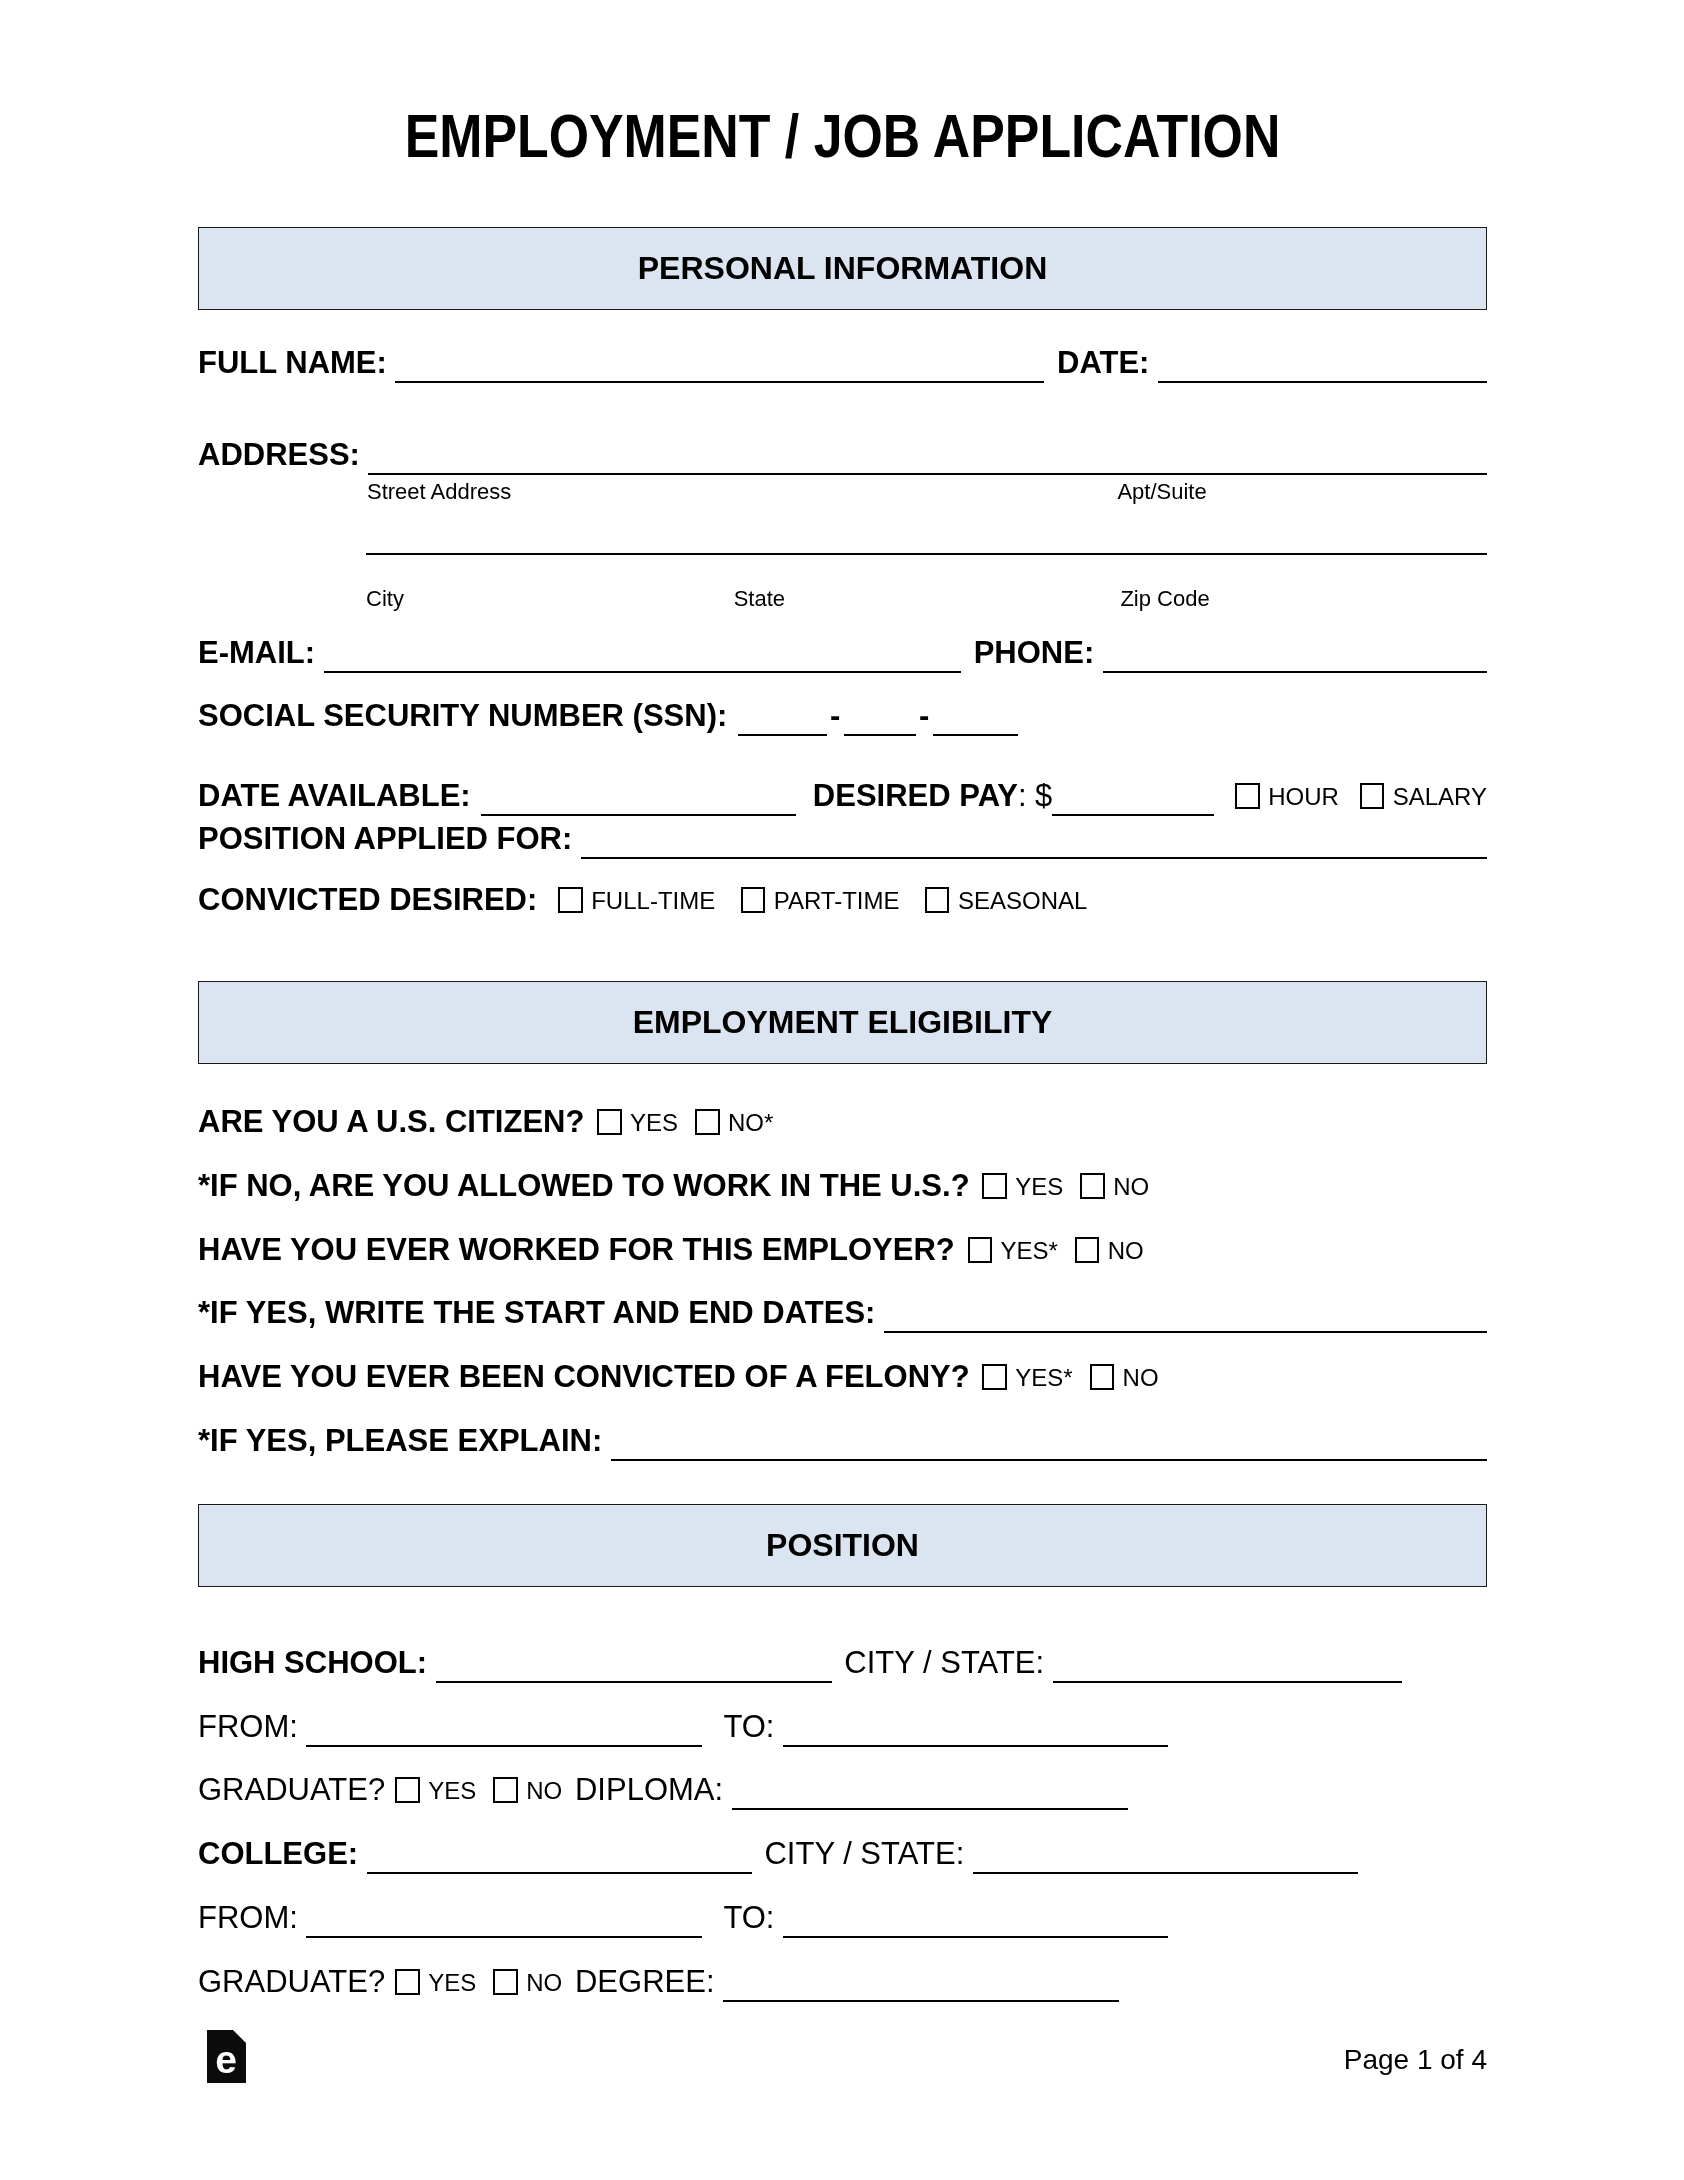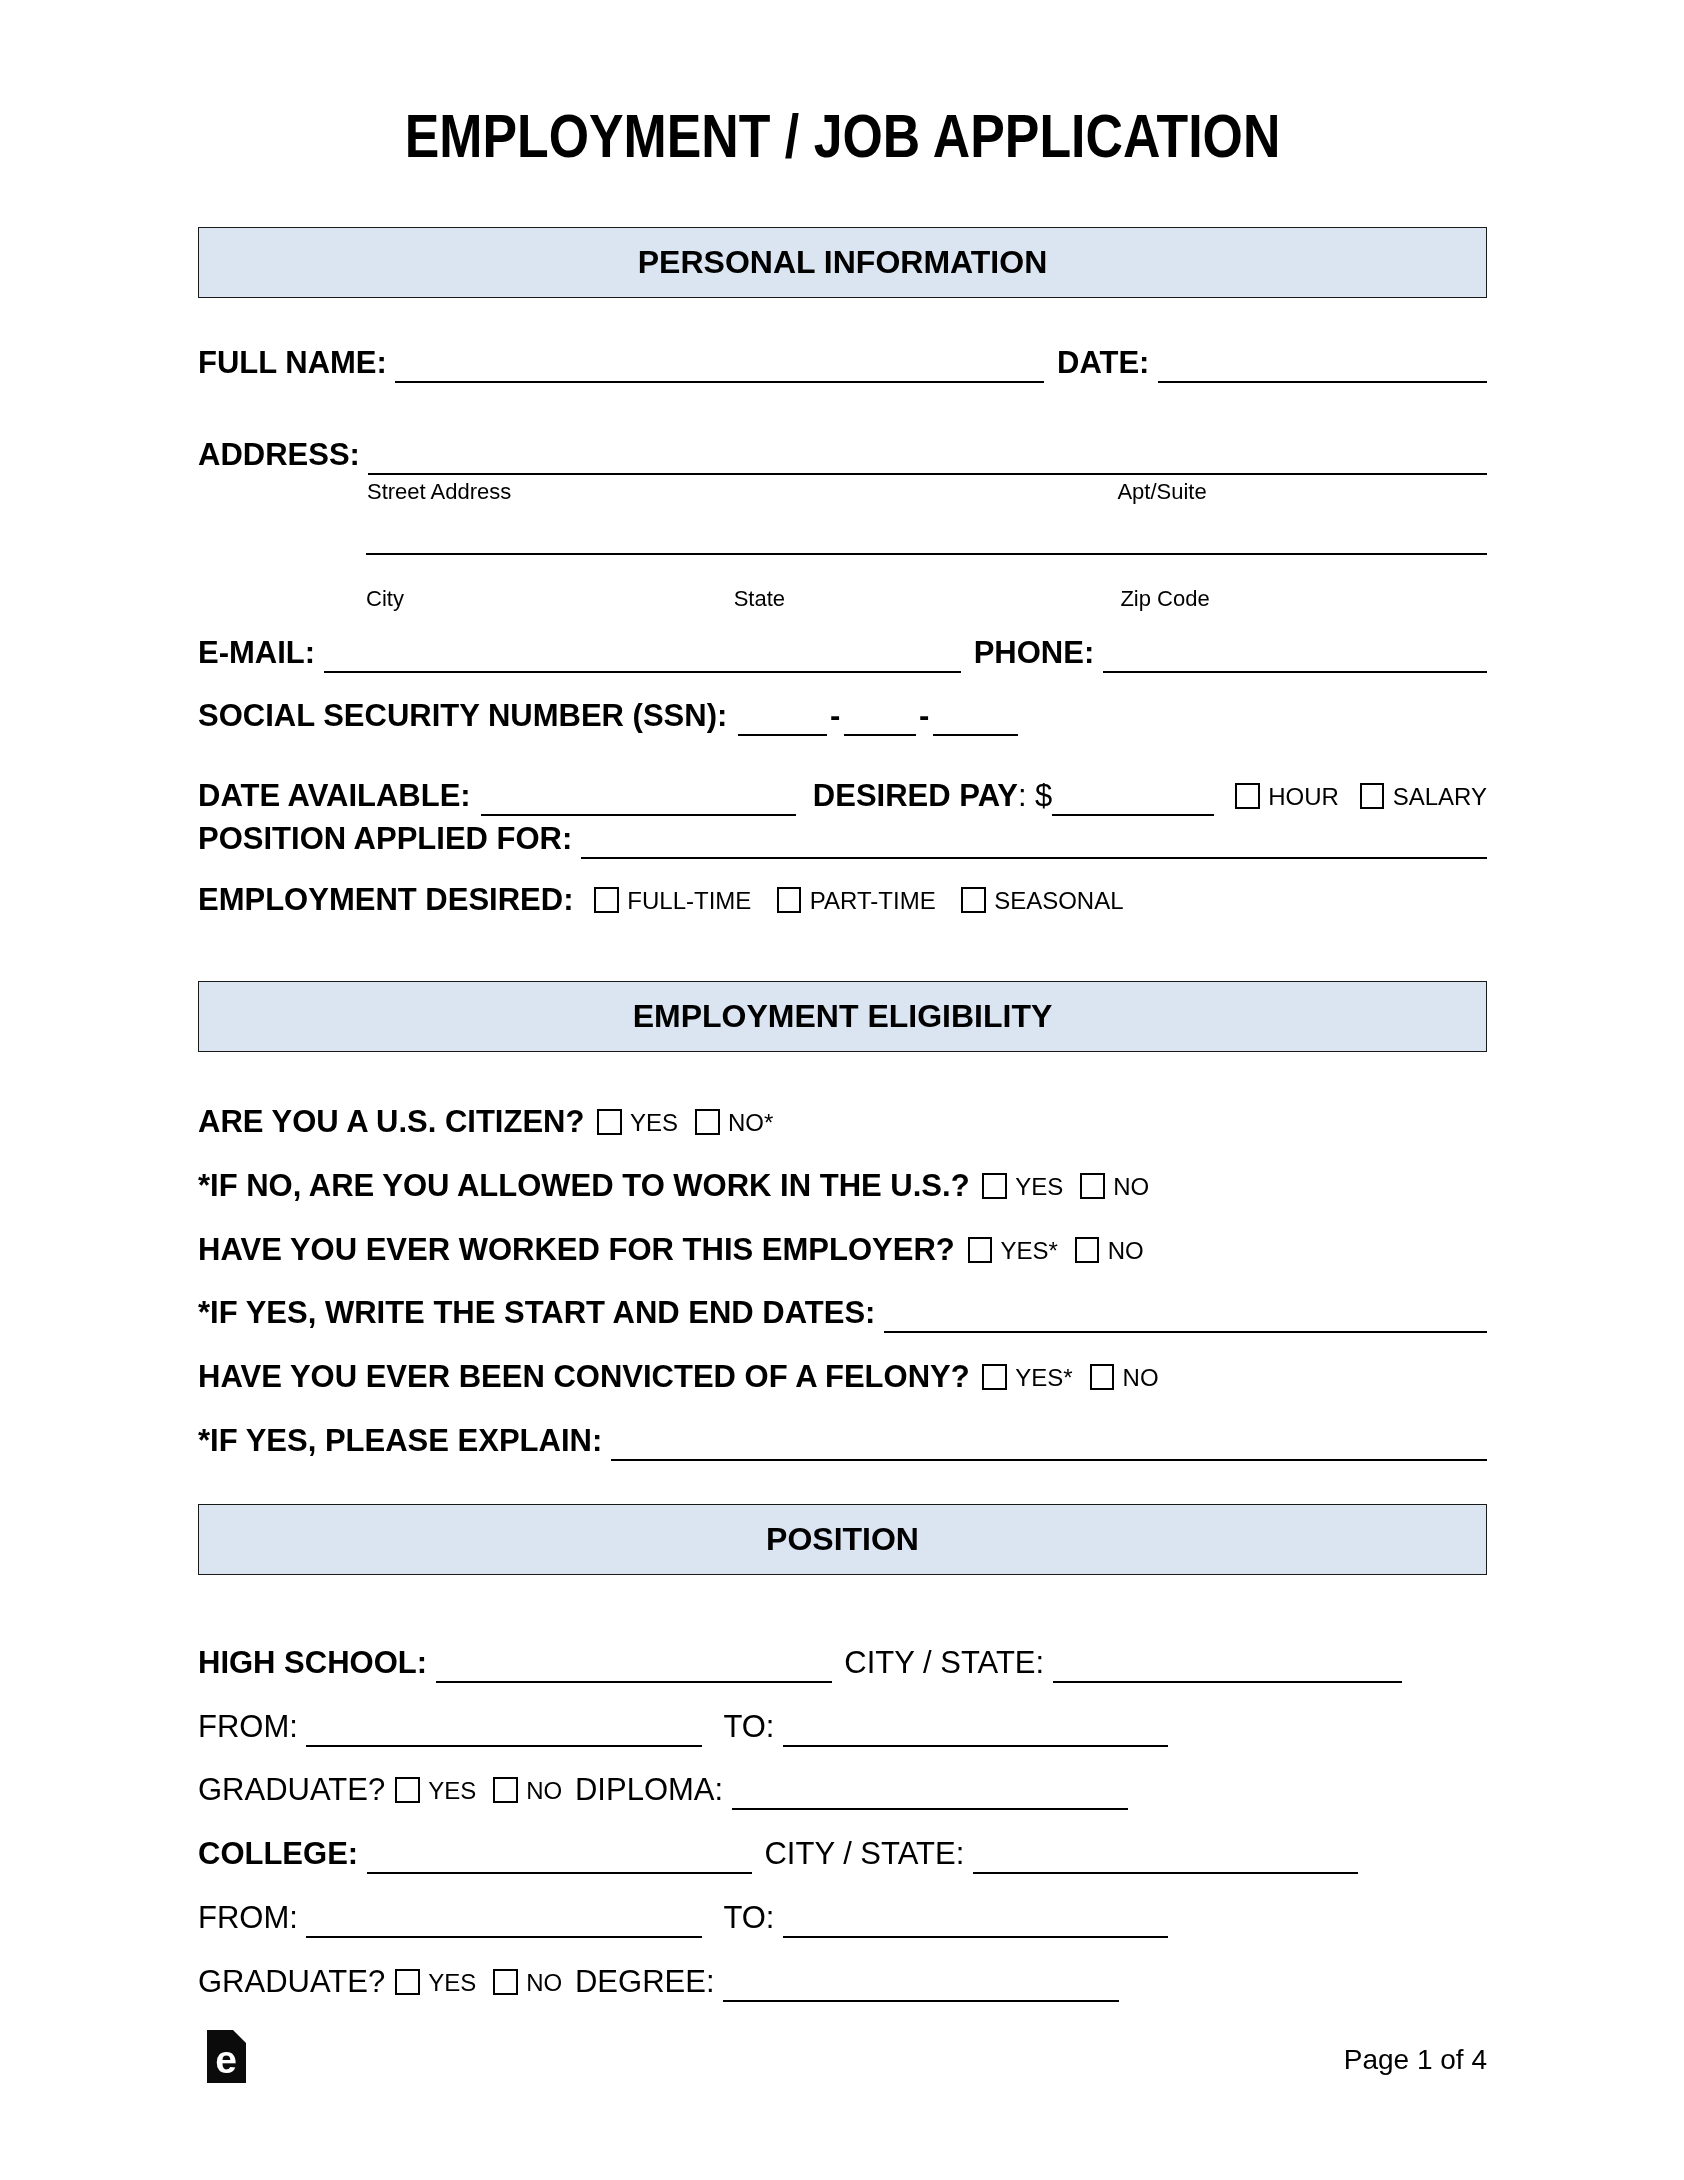--- a/index.html
+++ b/index.html
@@ -14,21 +14,21 @@
   }
   .content{position:absolute;left:198px;top:0;width:1289px;height:100%;text-decoration:underline;}
   .title{
     position:absolute;left:0;right:0;top:95px;text-align:center;
     font-size:61px;font-weight:bold;line-height:82px;white-space:nowrap;
     transform:scaleX(0.85);transform-origin:center;
   }
   .bar{
     position:absolute;left:0;right:0;background:var(--bar-bg);
     border:1.7px solid var(--bar-border);text-align:center;
-    font-size:32px;font-weight:bold;line-height:37px;padding:16px 0;
+    font-size:32px;font-weight:bold;line-height:37px;padding:22px 0;
   }
   .row{position:absolute;left:0;right:0;height:43px;display:flex;align-items:flex-end;}
   .lbl{font-size:31px;font-weight:bold;line-height:41px;white-space:nowrap;}
   .lblr{font-size:31px;font-weight:normal;line-height:41px;white-space:nowrap;}
   .line{height:41px;border-bottom:2.6px solid var(--ink);}
   .fl{flex:1 1 0;}
   .ml10{margin-left:8.5px;} .ml12{margin-left:10.2px;} .ml15{margin-left:12.8px;}
   .ml20{margin-left:17px;} .ml25{margin-left:21px;} .ml30{margin-left:25.6px;}
   .w370{width:315px;flex:0 0 auto;}
   .w465{width:396px;flex:0 0 auto;}
@@ -118,21 +118,21 @@
       <span class="cb ml25"></span>
       <span class="opt">SALARY</span>
     </div>
 
     <div class="row" style="top:816px">
       <span class="lbl">POSITION APPLIED FOR:</span>
       <div class="line ml10 fl"></div>
     </div>
 
     <div class="row" style="top:879px;height:41px">
-      <span class="lbl">EMPLOYMENT DESIRED:</span>
+      <span class="lbl">CONVICTED DESIRED:</span>
       <span class="cb ml25"></span>
       <span class="opt">FULL-TIME</span>
       <span class="cb ml30"></span>
       <span class="opt">PART-TIME</span>
       <span class="cb ml30"></span>
       <span class="opt">SEASONAL</span>
     </div>
 
     <div class="bar" style="top:981px">EMPLOYMENT ELIGIBILITY</div>
 

